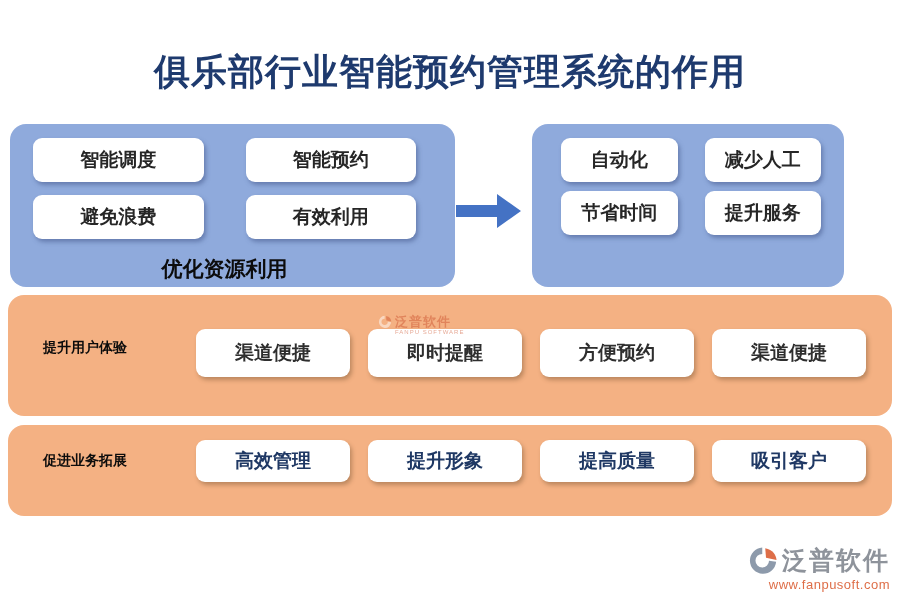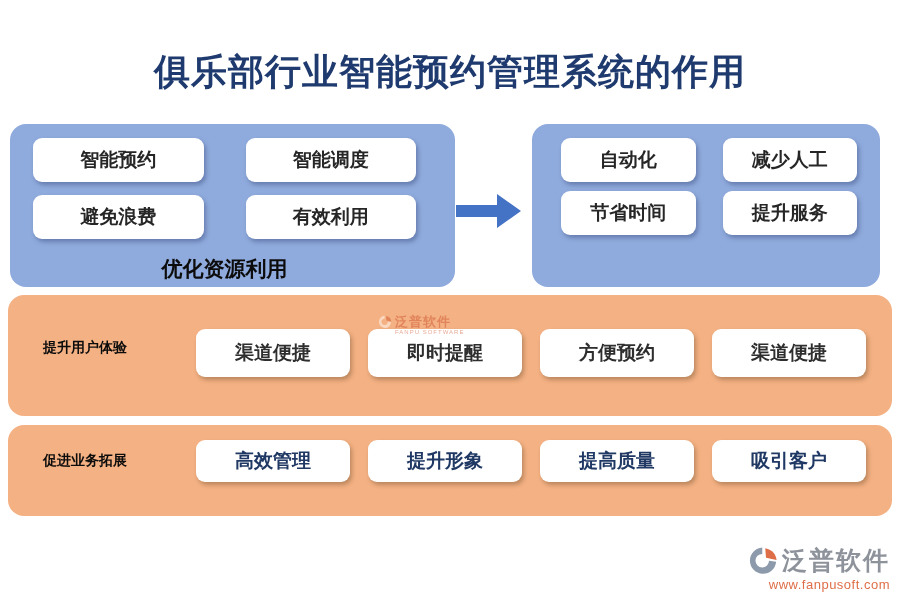--- a/index.html
+++ b/index.html
@@ -15,21 +15,21 @@
     text-align:center;
     font-size:36px; font-weight:bold; color:#1E3A6E;
     letter-spacing:1px;
   }
   
   .blue-box {
     position:absolute; top:124px; height:163px;
     background:#8FAADC; border-radius:16px;
   }
   .blue-box.left  { left:10px;  width:445px; padding:14px 39px 0 23px; }
-  .blue-box.right { left:532px; width:348px; padding:14px 23px 0 29px; }
+  .blue-box.right { left:532px; width:312px; padding:14px 23px 0 29px; }
   .pill-grid {
     display:grid; grid-template-columns:1fr 1fr;
   }
   .left  .pill-grid { column-gap:42px; row-gap:13px; }
   .right .pill-grid { column-gap:27px; row-gap:9px; }
   .pill {
     background:#ffffff; border-radius:9px; height:44px;
     display:flex; align-items:center; justify-content:center;
     font-size:19px; font-weight:bold; color:#262626;
     box-shadow:2px 3px 4px rgba(70,90,140,0.55);
@@ -92,22 +92,22 @@
     margin-top:0px; font-size:13px; color:#DE6E48; letter-spacing:0.5px;
   }
 </style>
 </head>
 <body>
 
 <div class="title">俱乐部行业智能预约管理系统的作用</div>
 
 <div class="blue-box left">
   <div class="pill-grid">
+    <div class="pill">智能调度</div>
     <div class="pill">智能预约</div>
-    <div class="pill">智能调度</div>
     <div class="pill">避免浪费</div>
     <div class="pill">有效利用</div>
   </div>
   <div class="box-label">优化资源利用</div>
 </div>
 
 <svg class="flow-arrow" viewBox="0 0 66 34">
   <polygon points="0,11 41,11 41,0 65,17 41,34 41,23 0,23" fill="#4472C4"></polygon>
 </svg>
 

